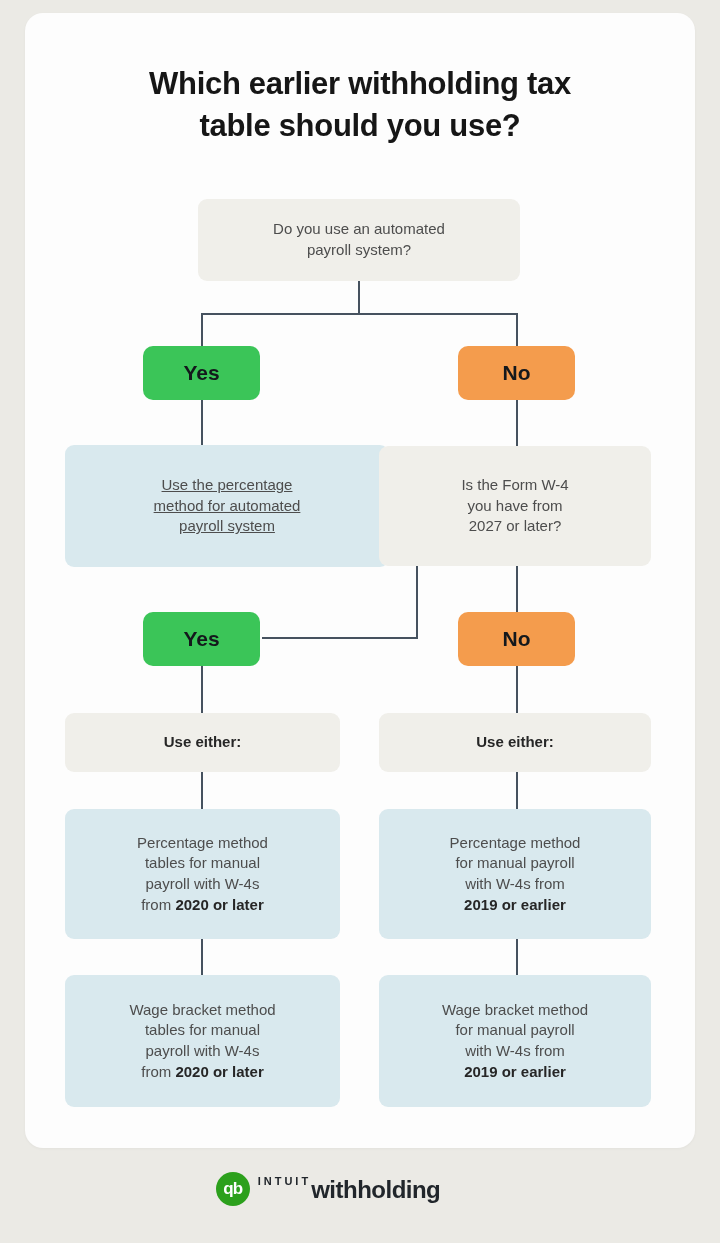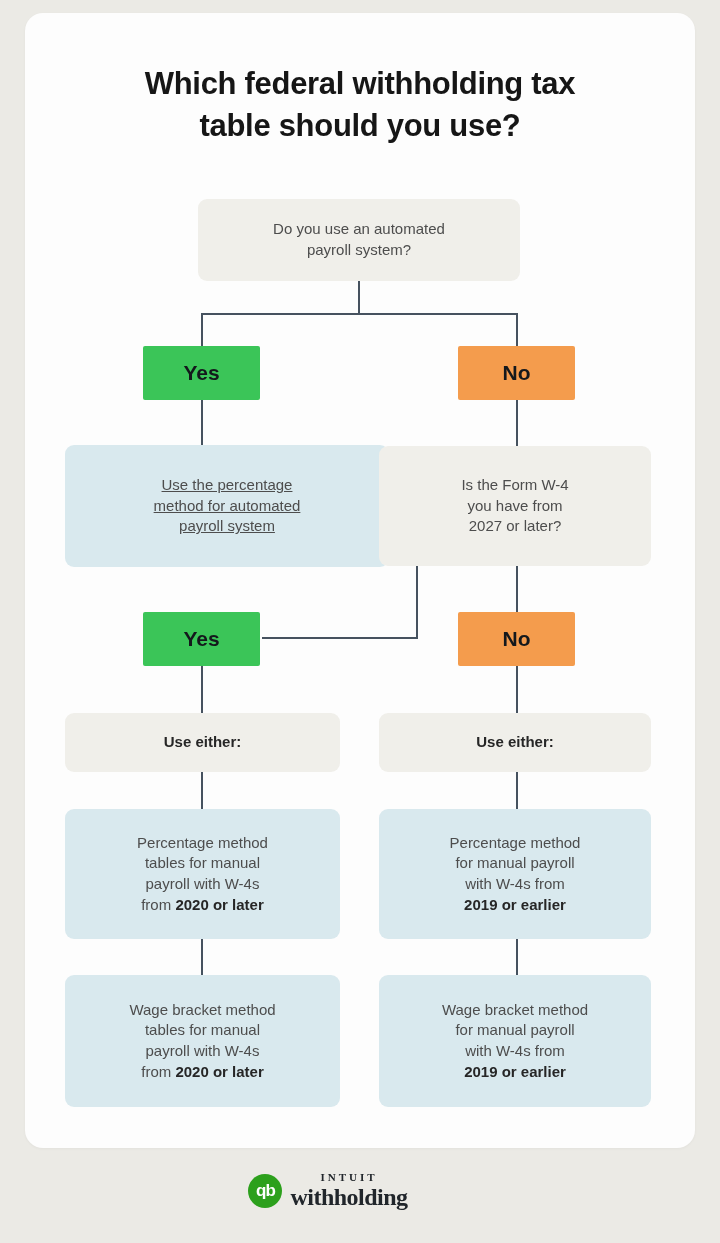--- a/index.html
+++ b/index.html
@@ -17,21 +17,21 @@
   .title{position:absolute;left:0;top:50px;width:100%;margin:0;text-align:center;
          font-size:31px;line-height:1.36;font-weight:800;letter-spacing:-0.3px;
          color:var(--title-text);white-space:pre-line;}
   .node{position:absolute;border-radius:9px;display:flex;align-items:center;justify-content:center;
         text-align:center;font-size:15px;line-height:1.38;color:var(--body-text);padding:6px 10px;}
   .node-text{white-space:pre-line;}
   .node.gray{background:var(--question-box);}
   .node.blue{background:var(--result-box);}
   .node b{color:var(--emphasis-text);}
   .node.strong{font-weight:bold;color:var(--emphasis-text);}
-  .pill{position:absolute;width:117px;height:54px;border-radius:2px;display:flex;align-items:center;
+  .pill{position:absolute;width:117px;height:54px;border-radius:10px;display:flex;align-items:center;
         justify-content:center;font-weight:800;font-size:21px;color:#14181c;}
   .pill.yes{background:var(--yes-green);}
   .pill.no{background:var(--no-orange);}
   .line{position:absolute;background:var(--connector);}
   
   .q1{left:173px;top:186px;width:322px;height:82px;}
   .auto-result{left:40px;top:432px;width:324px;height:122px;text-decoration:underline;}
   .q-w4{left:354px;top:433px;width:272px;height:120px;}
   .yes1{left:118px;top:333px;} .no1{left:433px;top:333px;}
   .yes2{left:118px;top:599px;} .no2{left:433px;top:599px;}
@@ -56,33 +56,33 @@
   .c-v10{left:176px;top:759px;width:2px;height:38px;}
   .c-v11{left:491px;top:759px;width:2px;height:38px;}
   .c-v12{left:176px;top:926px;width:2px;height:37px;}
   .c-v13{left:491px;top:926px;width:2px;height:37px;}
   
   .footer{position:absolute;left:0;top:1172px;width:656px;display:flex;align-items:center;
           justify-content:center;gap:8px;}
   .qb-mark{width:34px;height:34px;border-radius:50%;background:var(--brand-green);color:#ffffff;
            display:flex;align-items:center;justify-content:center;font-weight:bold;font-size:17px;
            letter-spacing:-1px;}
-  .brand-text{display:flex;flex-direction:column;align-items:center;font-family:Liberation Serif, serif;}
+  .brand-text{display:flex;flex-direction:row;align-items:flex-start;}
   .brand-primary{font-size:11px;font-weight:bold;letter-spacing:3px;text-transform:uppercase;
                  color:var(--brand-text);line-height:1;}
   .brand-product{font-size:24px;font-weight:bold;letter-spacing:-0.5px;color:var(--brand-text);
                  line-height:1;margin-top:2px;}
 </style>
 </head>
 <body>
 
 <div class="page">
   <div class="card">
 
-    <h1 class="title">Which federal withholding tax
+    <h1 class="title">Which earlier withholding tax
 table should you use?</h1>
 
     <div class="node gray q1">
       <span class="node-text">Do you use an automated
 payroll system?</span>
     </div>
 
     <div class="line c-v1"></div>
     <div class="line c-h1"></div>
     <div class="line c-v2"></div>

